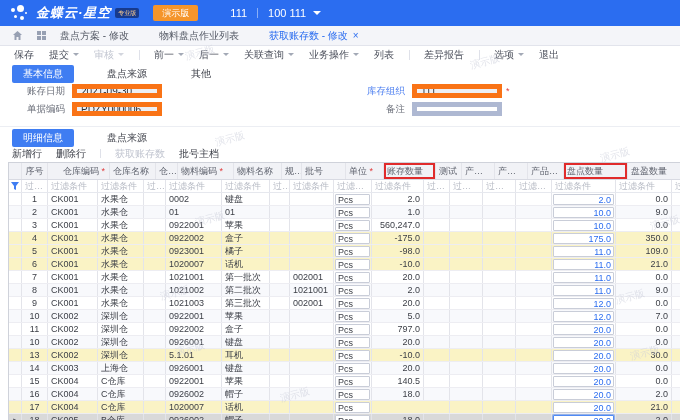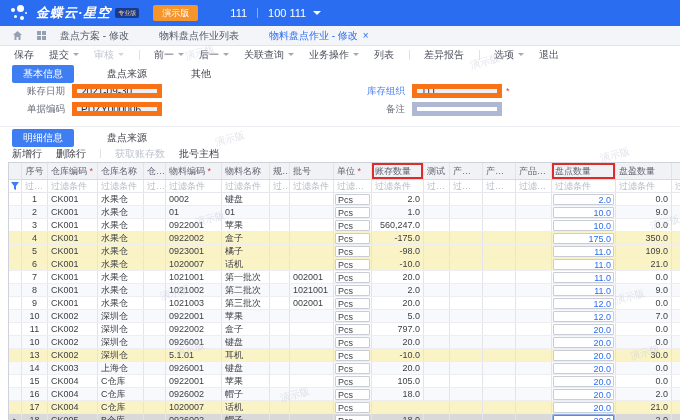--- a/index.html
+++ b/index.html
@@ -112,21 +112,21 @@
       <i></i>
     </span>
   <div style="display:flex;align-items:center;">
       <div class="tab">
         <span>盘点方案 - 修改</span>
       </div>
       <div class="tab">
         <span>物料盘点作业列表</span>
       </div>
       <div class="tab active">
-        <span>物料盘点作业 - 修改</span>
+        <span>获取账存数 - 修改</span>
         <span class="tab-close">×</span>
       </div>
     </div>
 </div>
 
 <div class="toolbar">
     <span class="titem">
       <span>保存</span>
     </span>
     <span class="titem">
@@ -208,21 +208,21 @@
       <span class="gsep"></span>
       <span class="gbtn disabled">获取账存数</span>
       <span class="gbtn">批号主档</span>
     </div>
 </div>
 
 <div class="tbl">
   <div class="thead">
     <div class="indcell"></div>
   <div class="tc center" style="width: 26px;">序号</div>
-      <div class="tc" style="width: 50px;">仓库编码<span class="hstar"> *</span></div>
+      <div class="tc" style="width: 50px; margin-left: 12px;">仓库编码<span class="hstar"> *</span></div>
       <div class="tc" style="width: 46px;">仓库名称</div>
       <div class="tc" style="width: 22px;">仓位</div>
       <div class="tc" style="width: 56px;">物料编码<span class="hstar"> *</span></div>
       <div class="tc" style="width: 48px;">物料名称</div>
       <div class="tc" style="width: 20px;">规格型号</div>
       <div class="tc" style="width: 44px;">批号</div>
       <div class="tc" style="width: 38px;">单位<span class="hstar"> *</span></div>
       <div class="tc annotated" style="width: 52px;">账存数量</div>
       <div class="tc" style="width: 26px;">测试</div>
       <div class="tc" style="width: 33px;">产品系列</div>
@@ -599,21 +599,21 @@
         <div class="tc" style="width: 50px;">CK004</div>
         <div class="tc" style="width: 46px;">C仓库</div>
         <div class="tc" style="width: 22px;"></div>
         <div class="tc" style="width: 56px;">0922001</div>
         <div class="tc" style="width: 48px;">苹果</div>
         <div class="tc" style="width: 20px;"></div>
         <div class="tc" style="width: 44px;"></div>
         <div class="tc boxwrap" style="width: 38px;">
           <span class="cellbox">Pcs</span>
         </div>
-        <div class="tc num" style="width: 52px;">105.0</div>
+        <div class="tc num" style="width: 52px;">140.5</div>
         <div class="tc" style="width: 26px;"></div>
         <div class="tc" style="width: 33px;"></div>
         <div class="tc" style="width: 33px;"></div>
         <div class="tc" style="width: 36px;"></div>
         <div class="tc boxwrap" style="width: 64px;">
           <span class="cellbox count">20.0</span>
         </div>
         <div class="tc num" style="width: 56px;">0.0</div>
         <div class="tc" style="width: 9px;"></div>
       </div>

